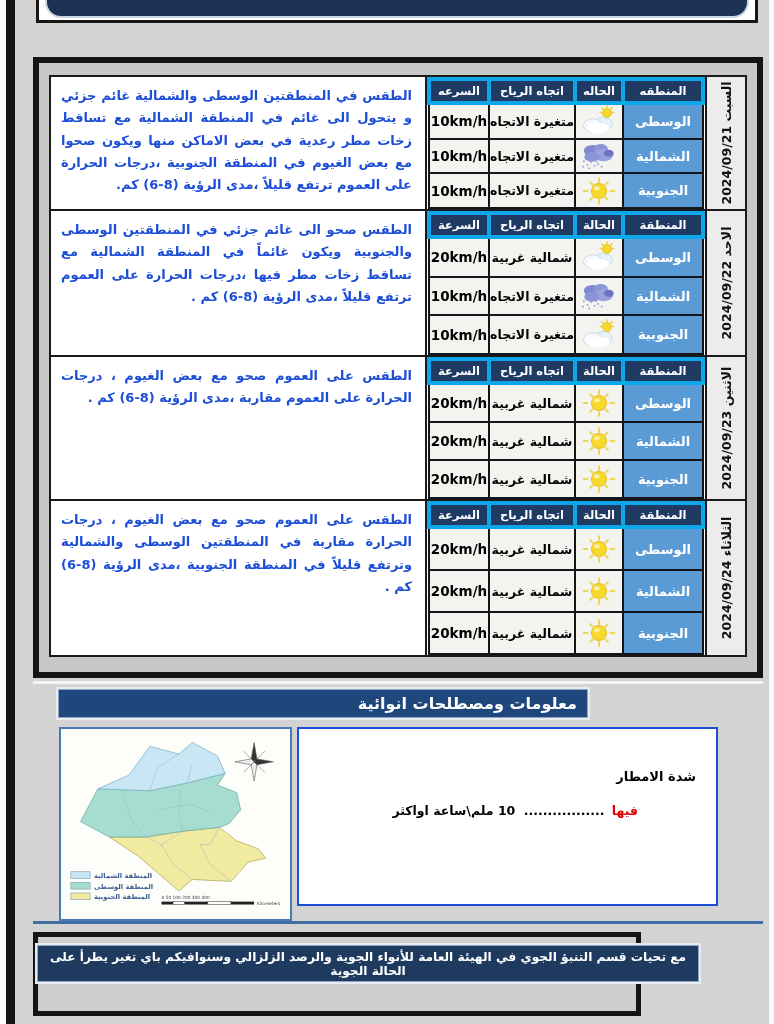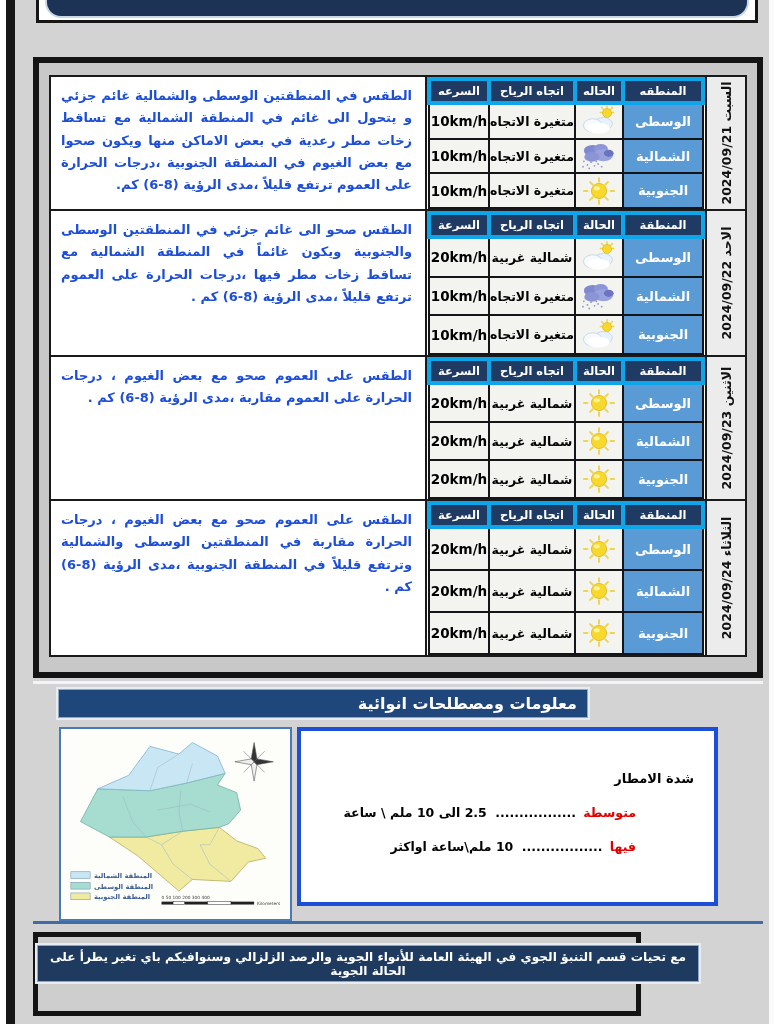--- a/index.html
+++ b/index.html
@@ -34,21 +34,21 @@
            color:#1d4ed8;text-align:justify;direction:rtl}
 
   #divider-top{position:absolute;left:33px;top:681px;width:730px;height:3px;background:#f2f4f7}
   #info-banner{position:absolute;left:59px;top:690px;width:528px;height:27px;background:#20477b;
                color:#fff;font-size:16px;font-weight:bold;direction:rtl;
                line-height:27px;padding-right:10px;box-sizing:border-box;
                box-shadow:0 0 0 1px #8fa6c4,0 0 0 3px #e7ebf2}
   #map-box{position:absolute;left:59px;top:727px;width:233px;height:194px;background:#fdfdfa;
            border:2px solid #4a7ab5;box-sizing:border-box}
   #rain-box{position:absolute;left:297px;top:727px;width:421px;height:179px;background:#fff;
-            border:4px solid #1d4ed8;box-sizing:border-box;direction:rtl}
+            border:2px solid #1d4ed8;box-sizing:border-box;direction:rtl}
   .rain-title{margin:40px 20px 0 0;font-size:13px;font-weight:bold;color:#000}
   .rain-line{margin:19px 78px 0 0;font-size:12.5px;font-weight:bold;color:#000}
   .rain-line .red{color:#e00000;margin-left:3px}
   .rain-line .dots{letter-spacing:1px;margin-left:4px}
   #divider-blue{position:absolute;left:33px;top:921px;width:730px;height:3px;background:#3f6ea5}
   #bottom-frame{position:absolute;left:33px;top:932px;width:608px;height:84px;box-sizing:border-box;
                 border:5px solid #141414;background:#cecece}
   #footer-banner{margin:9px auto 0;width:660px;height:35px;background:#1e3a5f;color:#fff;
                  display:flex;align-items:center;justify-content:center;font-size:12.2px;
                  font-weight:bold;direction:rtl;text-align:center;
@@ -479,25 +479,20 @@
         <rect x="148" y="179" width="24" height="3" fill="#fff" stroke="#222" stroke-width="0.5"></rect>
         <rect x="172" y="179" width="24" height="3" fill="#222"></rect>
         <text x="199" y="182.5">Kilometers</text>
       </g>
     </svg>
   </div>
 
   <div id="rain-box">
     <div class="rain-title">شدة الامطار</div>
     <div class="rain-line">
-      <span class="red">متوسطة</span>
-      <span class="dots">.................</span>
-      <span class="val">2.5 الى 10 ملم \ ساعة</span>
-    </div>
-    <div class="rain-line">
       <span class="red">فيها</span>
       <span class="dots">.................</span>
       <span class="val">10 ملم\ساعة اواكثر</span>
     </div>
   </div>
 
   <div id="divider-blue"></div>
 
   <div id="bottom-frame">
     <div id="footer-banner">مع تحيات قسم التنبؤ الجوي في الهيئة العامة للأنواء الجوية والرصد الزلزالي وسنوافيكم  باي تغير يطرأ على الحالة الجوية</div>

